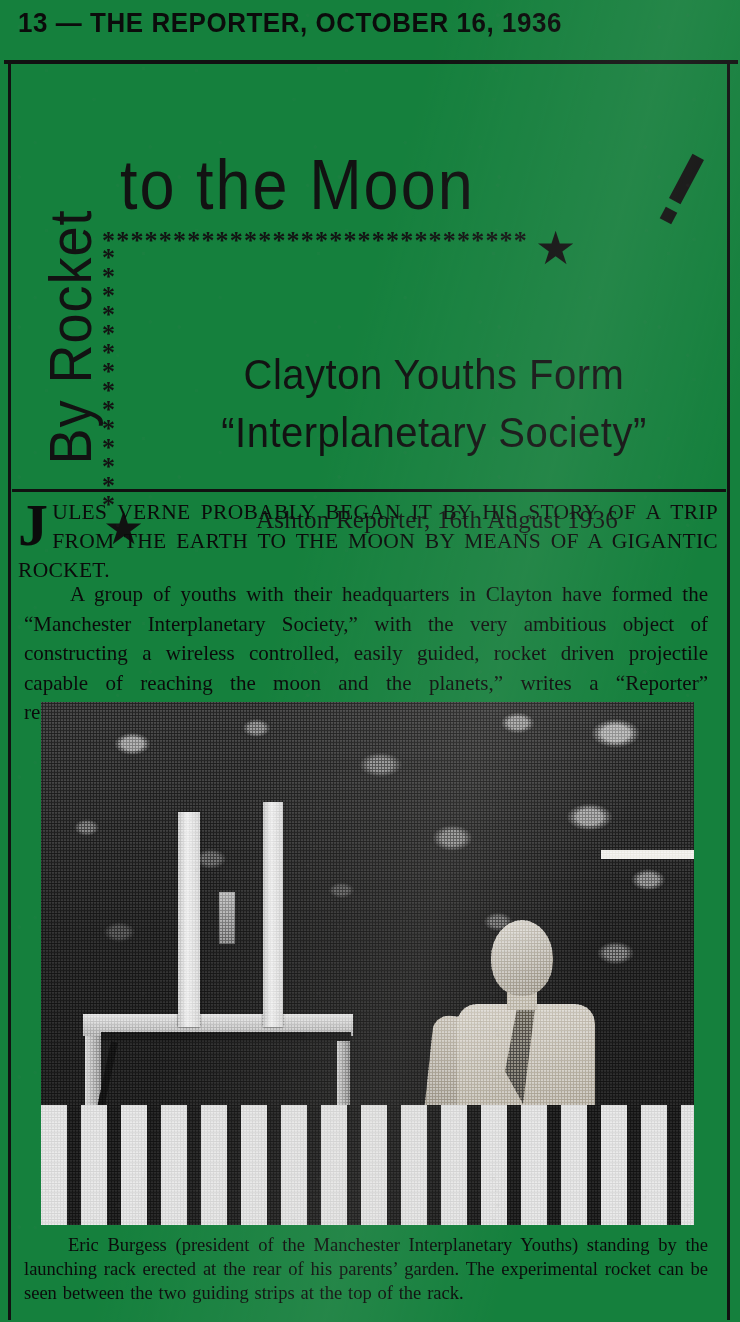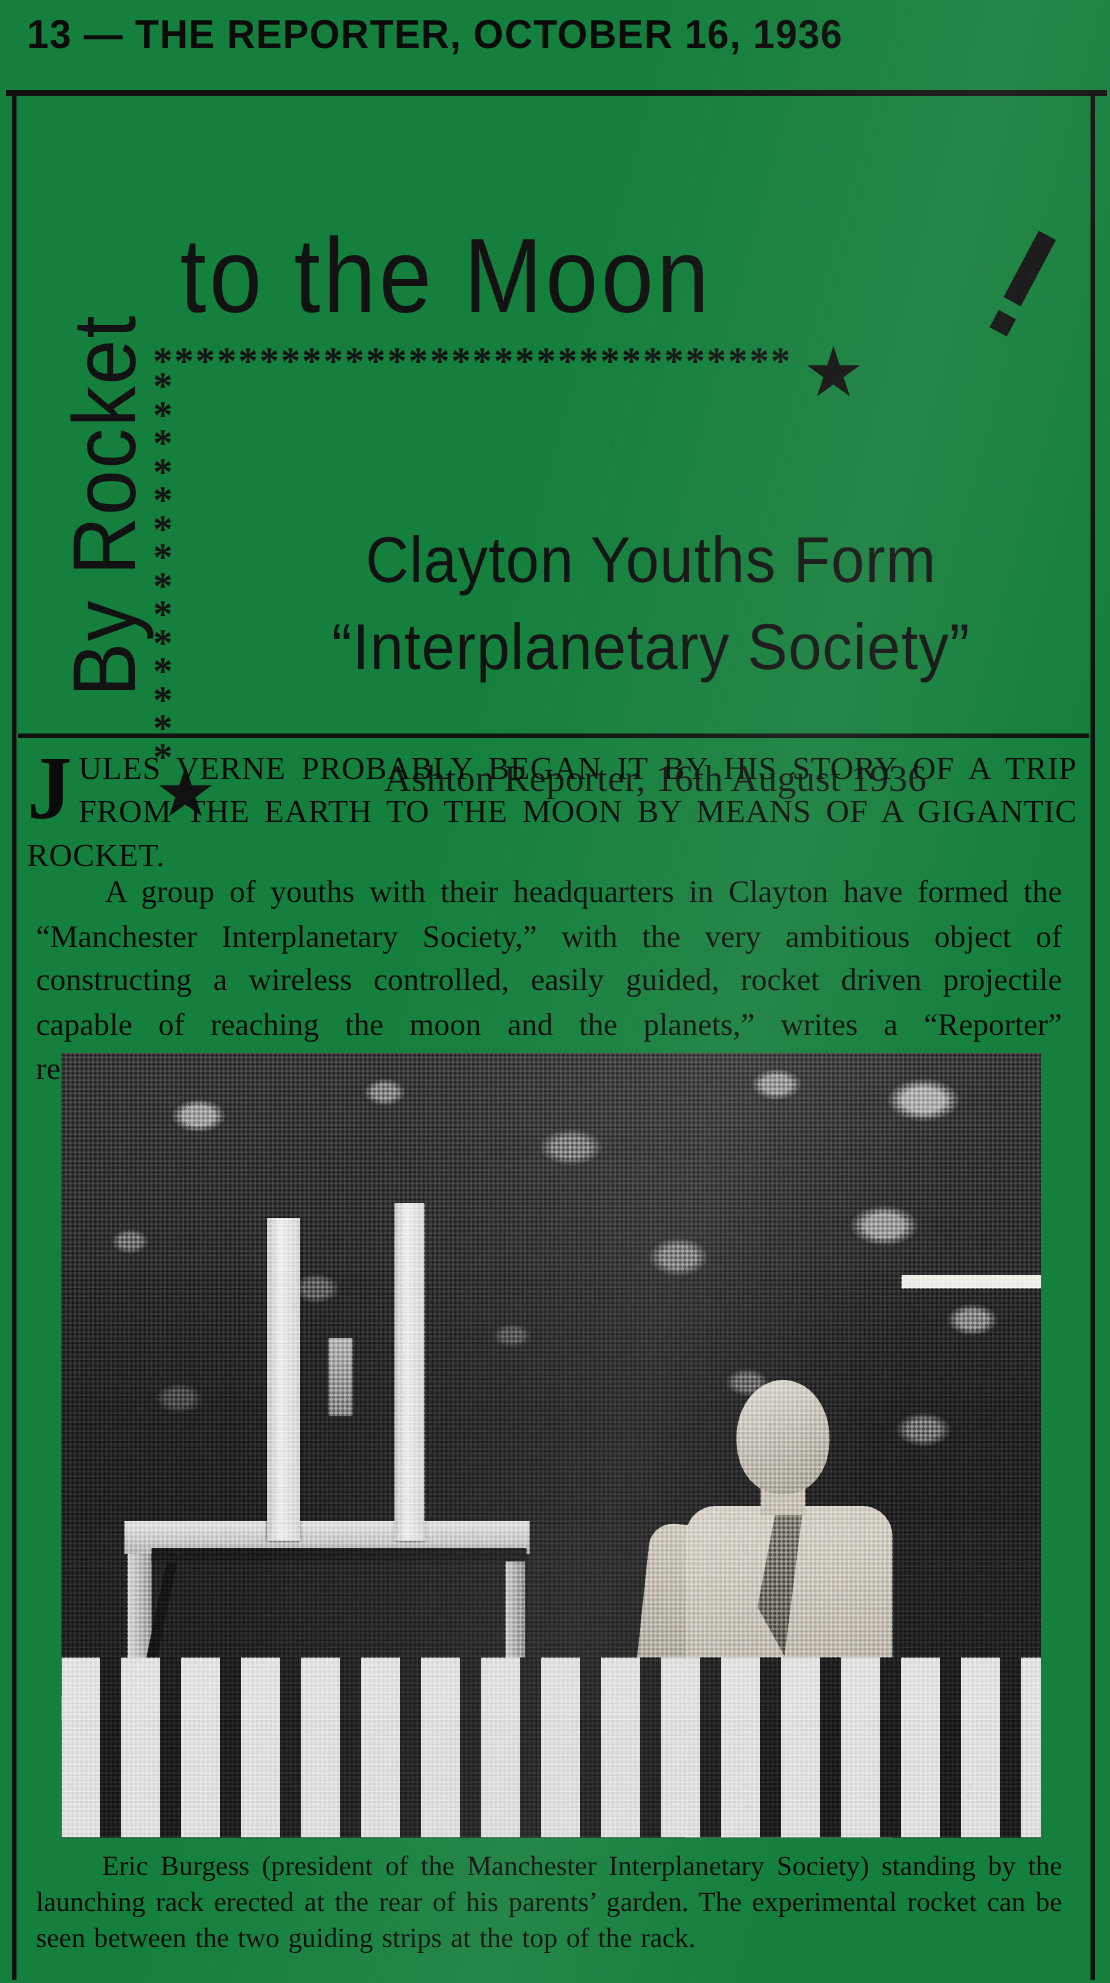--- a/index.html
+++ b/index.html
@@ -467,16 +467,16 @@
 
     <div id="fence-rail"></div>
     <div id="fence"></div>
 
     <div id="photo-flare"></div>
 
     <div class="layer" id="halftone"></div>
     <div class="layer" id="photo-grain"></div>
   </div>
 
-  <div id="caption">Eric Burgess (president of the Manchester Interplanetary Society) standing by the launching rack erected at the rear of his parents’ garden. The experimental rocket can be seen between the two guiding strips at the top of the rack.</div>
+  <div id="caption">Eric Burgess (president of the Manchester Interplanetary Youths) standing by the launching rack erected at the rear of his parents’ garden. The experimental rocket can be seen between the two guiding strips at the top of the rack.</div>
 
   <div id="grain"></div>
 </div>
 
 </body></html>

